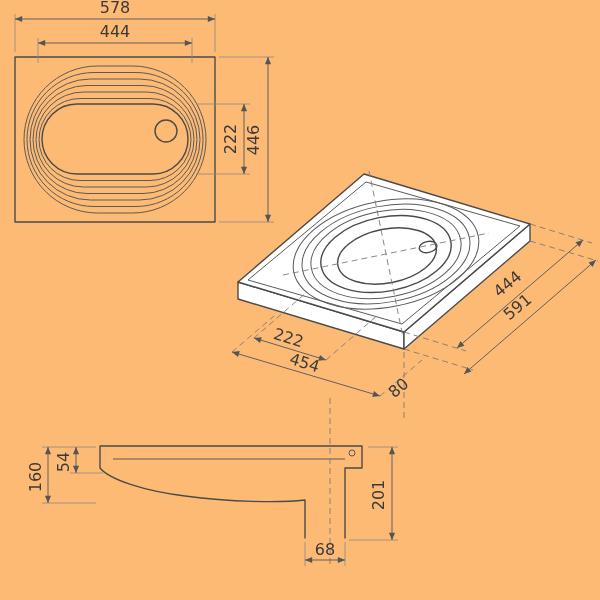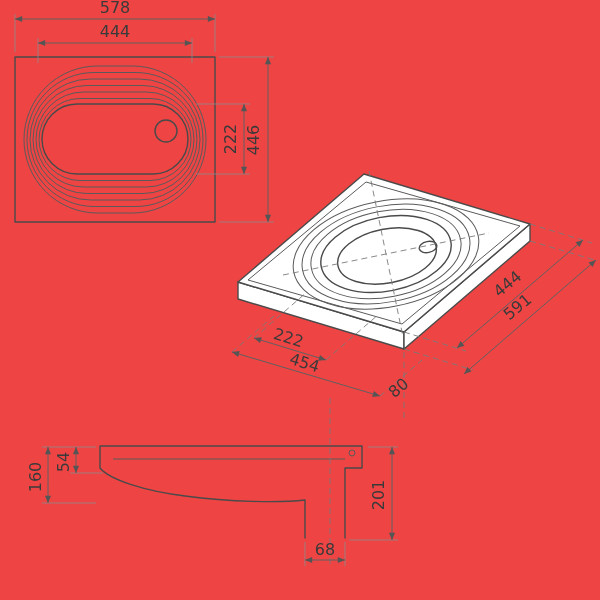--- a/index.html
+++ b/index.html
@@ -1,16 +1,16 @@
 <!DOCTYPE html>
 <html><head>
 <meta charset="utf-8">
 <style>
   html,body{margin:0;padding:0;background:#ffffff;}
-  .stage{width:600px;height:600px;background:#ef4444;position:relative;overflow:hidden;}
+  .stage{width:600px;height:600px;background:#fdba74;position:relative;overflow:hidden;}
   svg{display:block;}
   .outline{fill:none;stroke:#4a4a4a;stroke-width:1.4;stroke-linejoin:round;stroke-linecap:round;}
   .face{fill:#ffffff;stroke:#4a4a4a;stroke-width:1.4;stroke-linejoin:round;}
   .thin{fill:none;stroke:#5a5a5a;stroke-width:1;}
   .dim{stroke:#606060;stroke-width:1;fill:none;}
   .ext{stroke:#8a8a8a;stroke-width:0.8;fill:none;}
   .dash{stroke:#7a7a7a;stroke-width:0.9;fill:none;stroke-dasharray:6 4;}
   text.dimtxt{font-family:"DejaVu Sans",sans-serif;font-size:16px;fill:#3a3a3a;}
 </style>
 </head>

